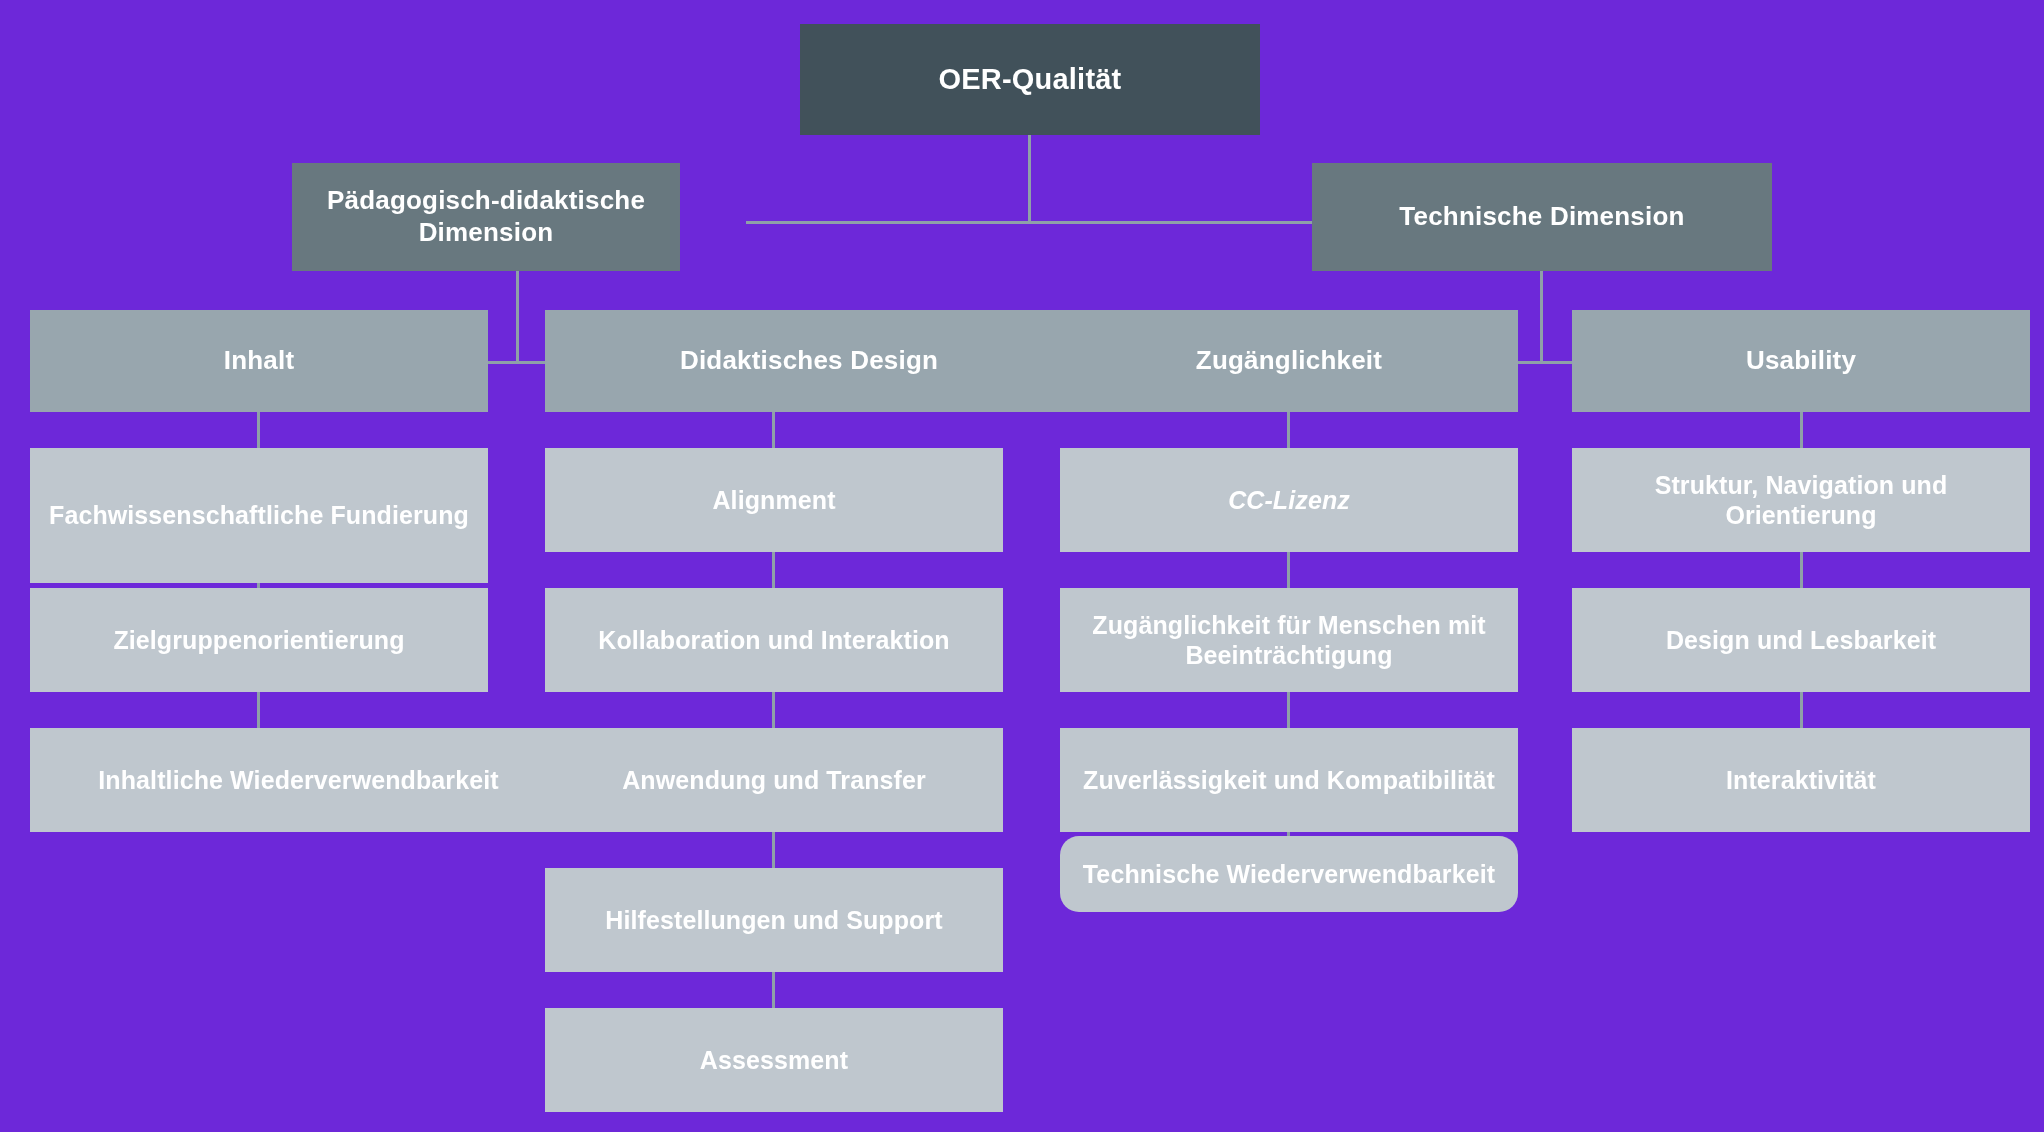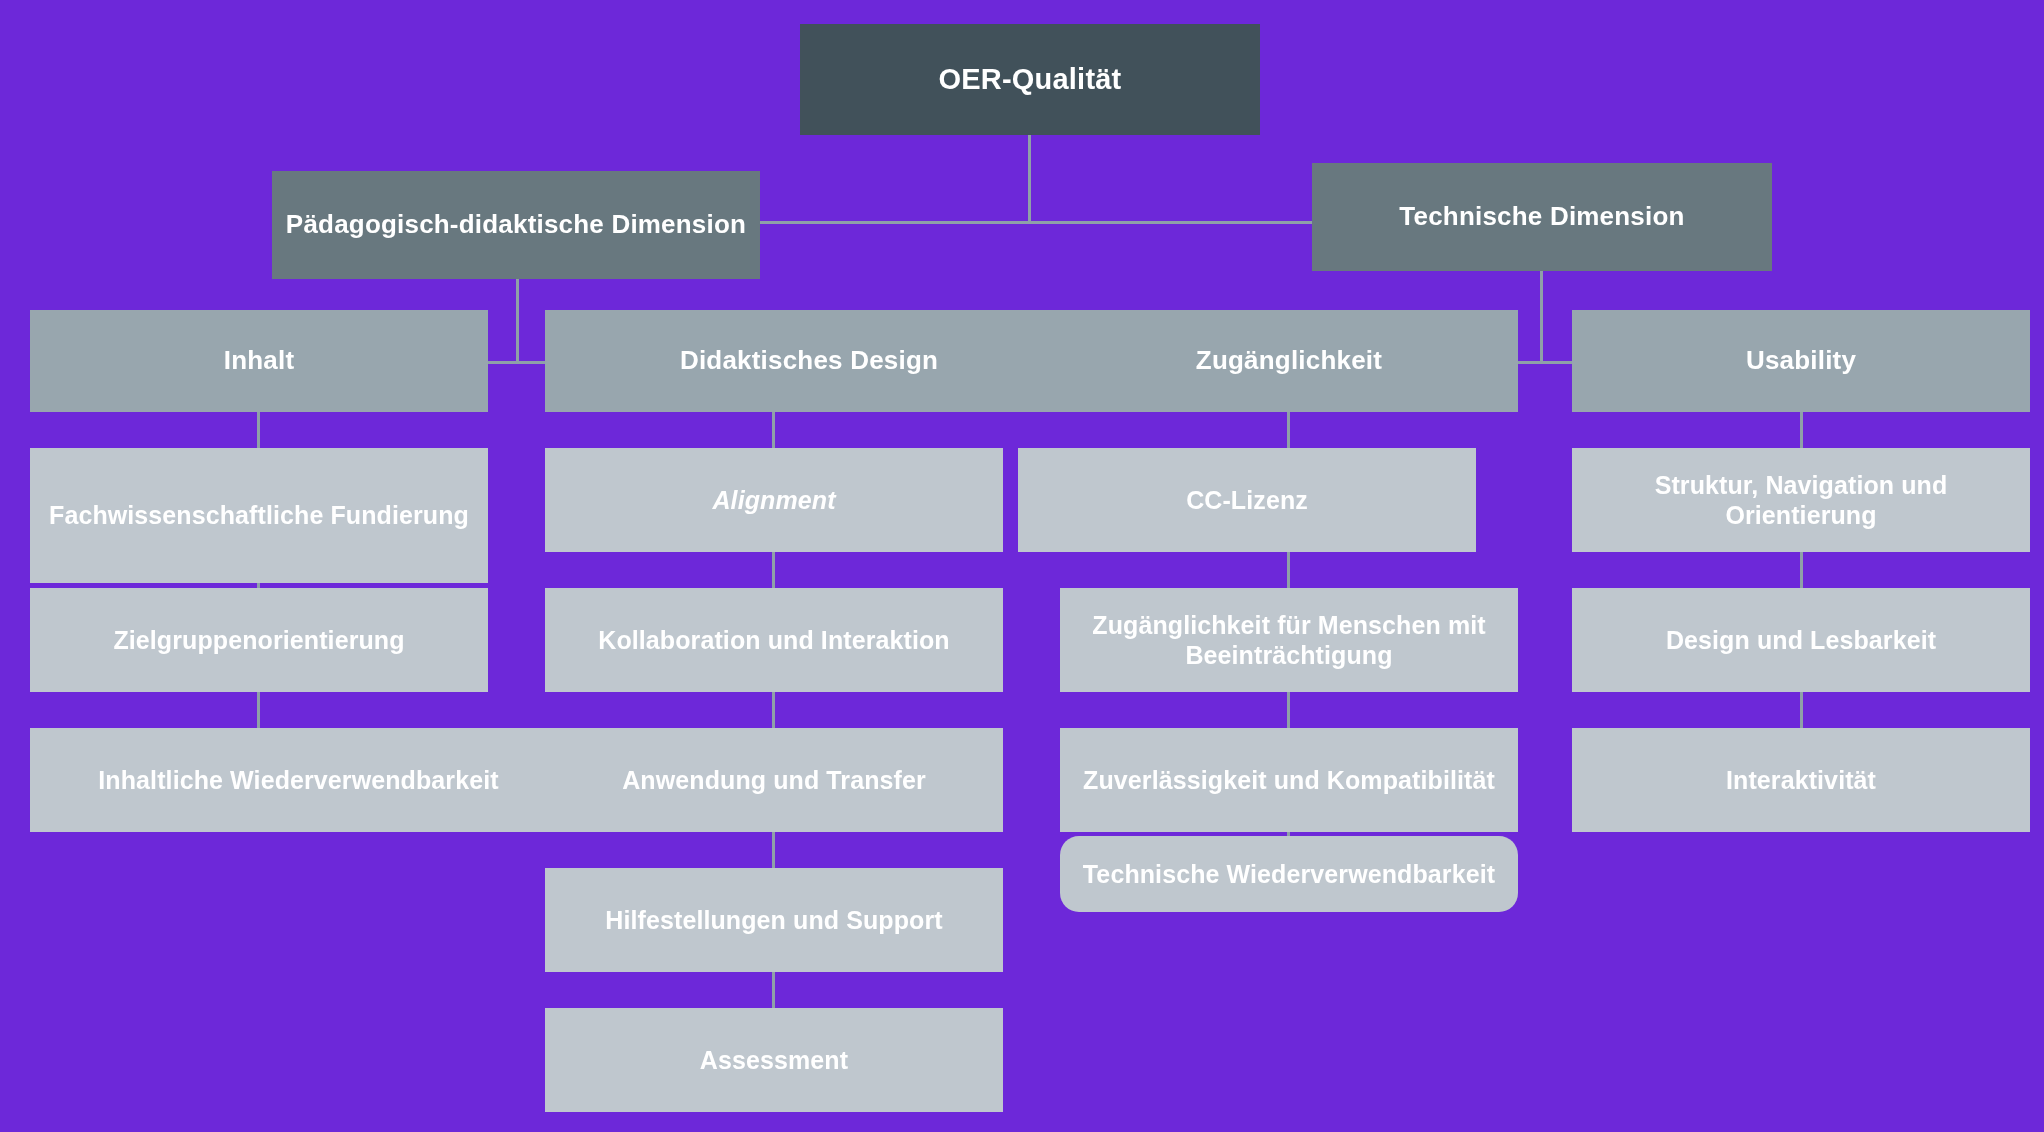--- a/index.html
+++ b/index.html
@@ -46,39 +46,39 @@
 
   <div class="conn v" style="left:1287px;top:412px;height:210px;"></div>
   <div class="conn v" style="left:1287px;top:552px;height:210px;"></div>
   <div class="conn v" style="left:1287px;top:692px;height:210px;"></div>
 
   <div class="conn v" style="left:1800px;top:412px;height:210px;"></div>
   <div class="conn v" style="left:1800px;top:552px;height:210px;"></div>
 
   <div class="node lvl-root" style="left:800px;top:24px;width:460px;height:111px;">OER-Qualität</div>
 
-  <div class="node lvl-dim" style="left:272px;top:163px;width:488px;height:108px;margin-top:8px;">Pädagogisch-didaktische Dimension</div>
+  <div class="node lvl-dim" style="left:292px;top:163px;width:388px;height:108px;">Pädagogisch-didaktische Dimension</div>
   <div class="node lvl-dim" style="left:1312px;top:163px;width:460px;height:108px;">Technische Dimension</div>
 
   <div class="node lvl-cat" style="left:30px;top:310px;width:458px;height:102px;">Inhalt</div>
   <div class="node lvl-cat" style="left:545px;top:310px;width:528px;height:102px;">Didaktisches Design</div>
   <div class="node lvl-cat" style="left:1060px;top:310px;width:458px;height:102px;">Zugänglichkeit</div>
   <div class="node lvl-cat" style="left:1572px;top:310px;width:458px;height:102px;">Usability</div>
 
   <div class="node lvl-leaf" style="left:30px;top:448px;width:458px;height:135px;">Fachwissenschaftliche Fundierung</div>
   <div class="node lvl-leaf" style="left:30px;top:588px;width:458px;height:104px;">Zielgruppenorientierung</div>
   <div class="node lvl-leaf" style="left:30px;top:728px;width:537px;height:104px;">Inhaltliche Wiederverwendbarkeit</div>
 
-  <div class="node lvl-leaf" style="left:545px;top:448px;width:458px;height:104px;font-style:italic;">Alignment</div>
+  <div class="node lvl-leaf" style="left:545px;top:448px;width:458px;height:104px;">Alignment</div>
   <div class="node lvl-leaf" style="left:545px;top:588px;width:458px;height:104px;">Kollaboration und Interaktion</div>
   <div class="node lvl-leaf" style="left:545px;top:728px;width:458px;height:104px;">Anwendung und Transfer</div>
   <div class="node lvl-leaf" style="left:545px;top:868px;width:458px;height:104px;">Hilfestellungen und Support</div>
   <div class="node lvl-leaf" style="left:545px;top:1008px;width:458px;height:104px;">Assessment</div>
 
-  <div class="node lvl-leaf" style="left:1018px;top:448px;width:458px;height:104px;">CC-Lizenz</div>
+  <div class="node lvl-leaf" style="left:1060px;top:448px;width:458px;height:104px;font-style:italic;">CC-Lizenz</div>
   <div class="node lvl-leaf" style="left:1060px;top:588px;width:458px;height:104px;">Zugänglichkeit für Menschen mit Beeinträchtigung</div>
   <div class="node lvl-leaf" style="left:1060px;top:728px;width:458px;height:104px;">Zuverlässigkeit und Kompatibilität</div>
   <div class="node lvl-leaf" style="left:1060px;top:836px;width:458px;height:76px;border-radius:19px;">Technische Wiederverwendbarkeit</div>
 
   <div class="node lvl-leaf" style="left:1572px;top:448px;width:458px;height:104px;">Struktur, Navigation und Orientierung</div>
   <div class="node lvl-leaf" style="left:1572px;top:588px;width:458px;height:104px;">Design und Lesbarkeit</div>
   <div class="node lvl-leaf" style="left:1572px;top:728px;width:458px;height:104px;">Interaktivität</div>
 
 </div>
 

